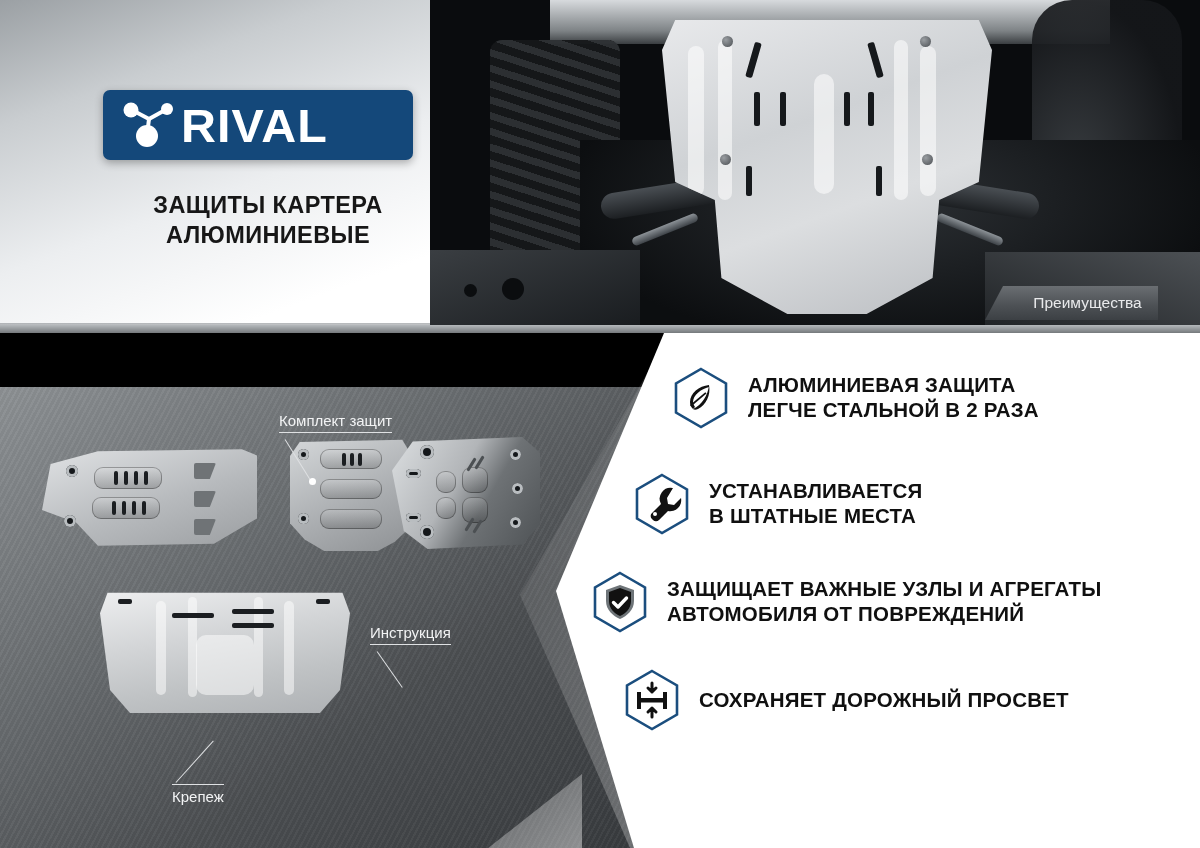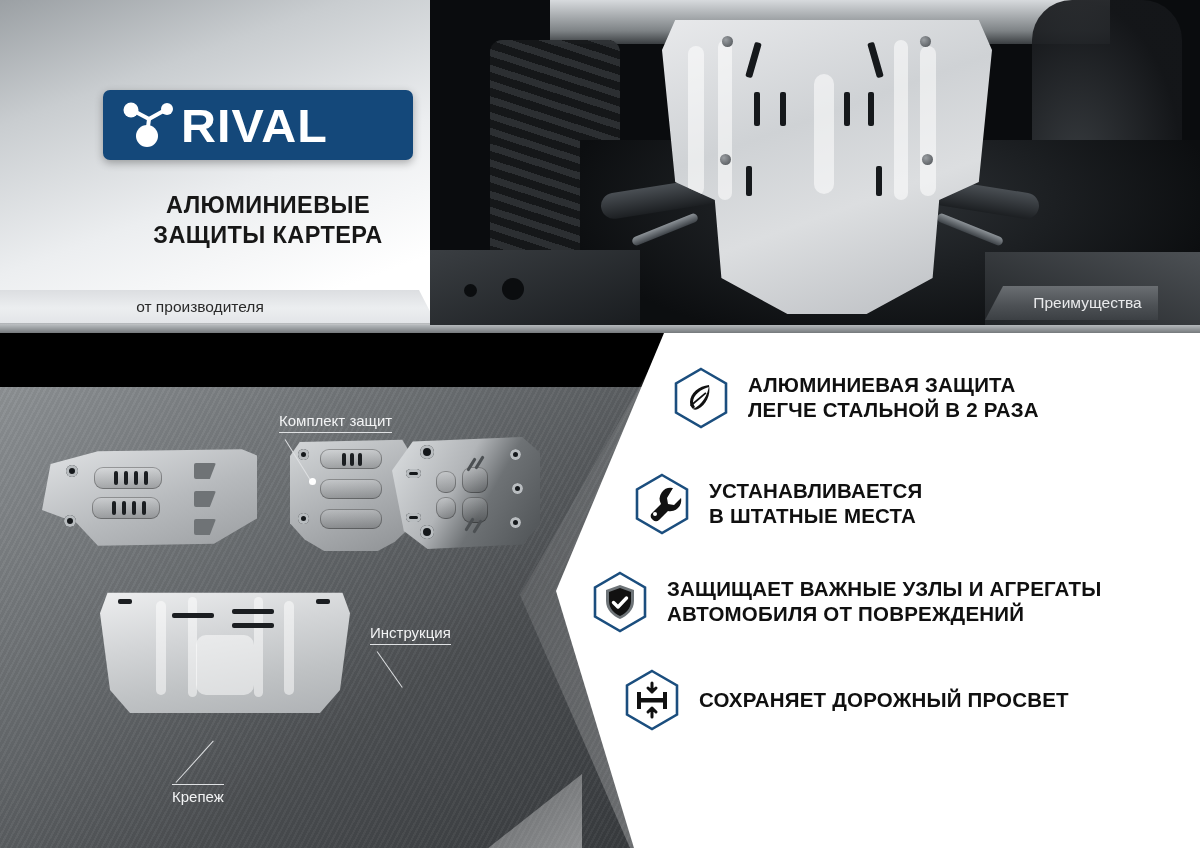--- a/index.html
+++ b/index.html
@@ -235,27 +235,24 @@
       <line x1="30" y1="20" x2="48" y2="10" stroke="#ffffff" stroke-width="4"></line>
       <line x1="30" y1="20" x2="28" y2="36" stroke="#ffffff" stroke-width="4"></line>
       <circle cx="12" cy="11" r="7.5" fill="#ffffff"></circle>
       <circle cx="48" cy="10" r="6" fill="#ffffff"></circle>
       <circle cx="28" cy="37" r="11" fill="#ffffff"></circle>
     </svg>
     <div class="logo-word">RIVAL</div>
   </div>
 
   <div class="headline">
+    <div>ЗАЩИТЫ КАРТЕРА</div>
     <div>АЛЮМИНИЕВЫЕ</div>
-    <div>ЗАЩИТЫ КАРТЕРА</div>
-  </div>
-
-  <div class="subtitle-band">
-    <span>от производителя</span>
-  </div>
+  </div>
+
 
   <div class="photo-top">
     <div class="topbar"></div>
     <div class="tyre-l"></div>
     <div class="tyre-r"></div>
     <div class="subframe"></div>
     <div class="armL"></div>
     <div class="armR"></div>
     <div class="linkL"></div>
     <div class="linkR"></div>

